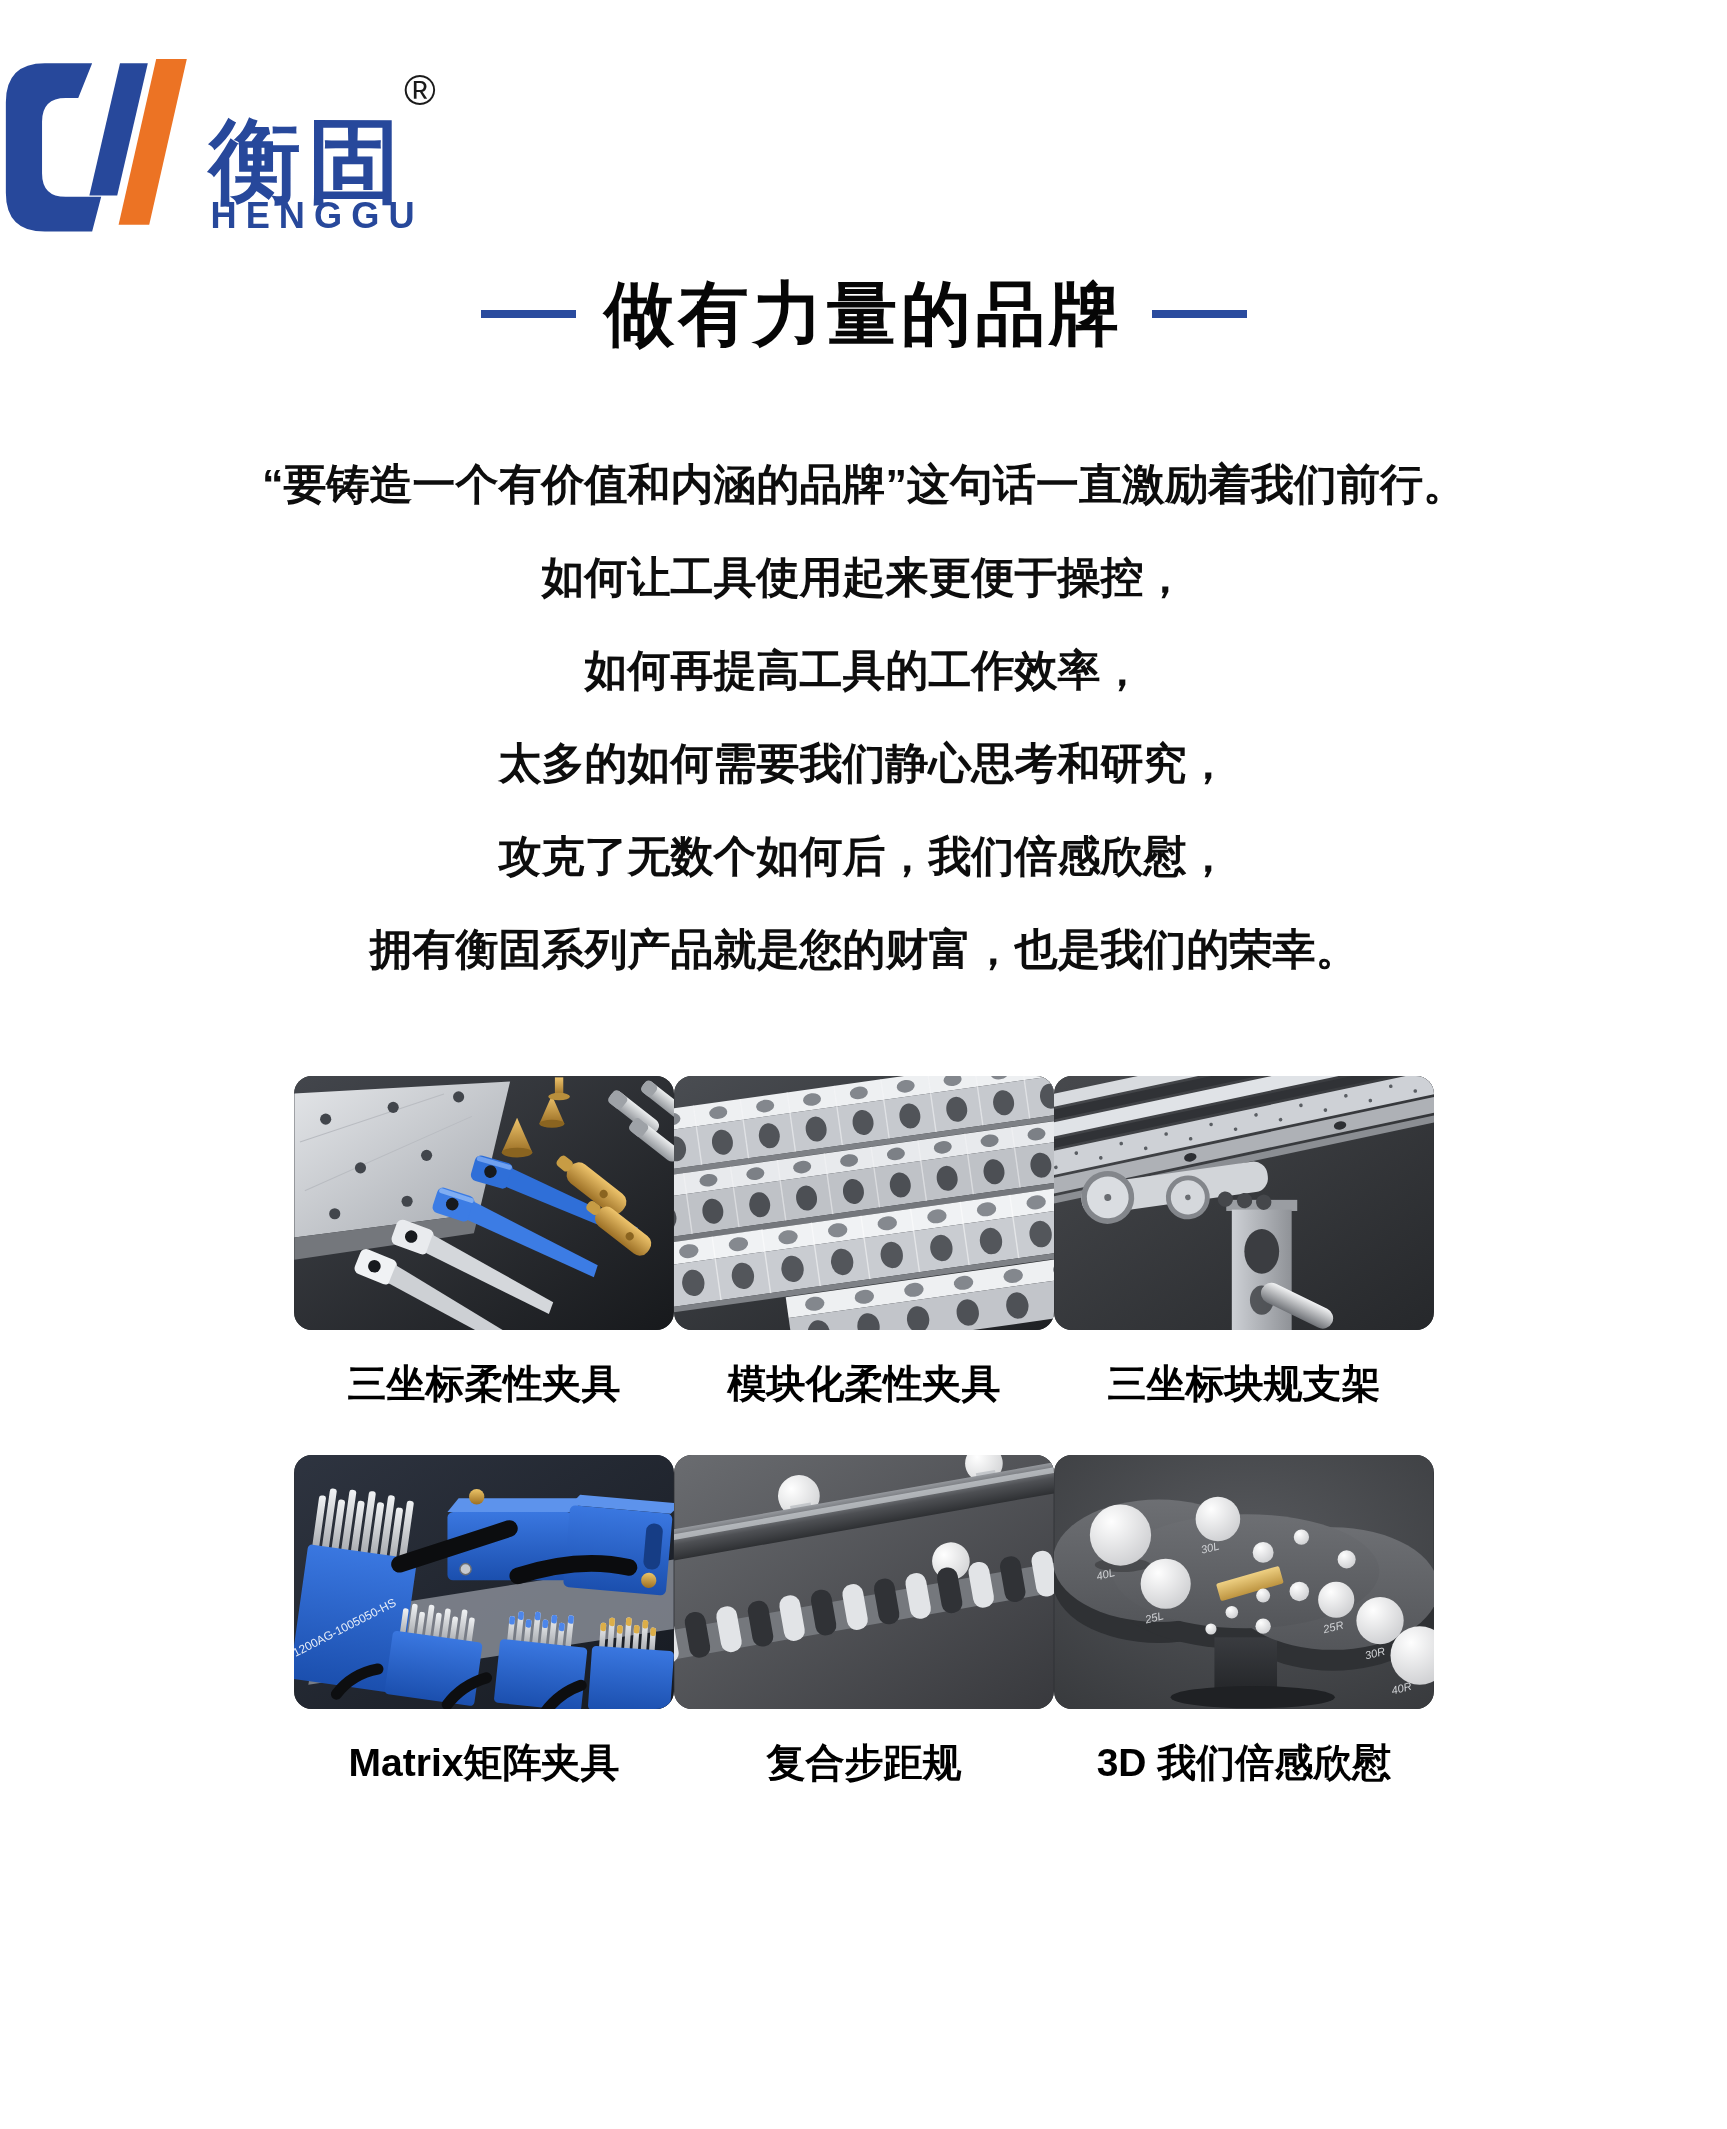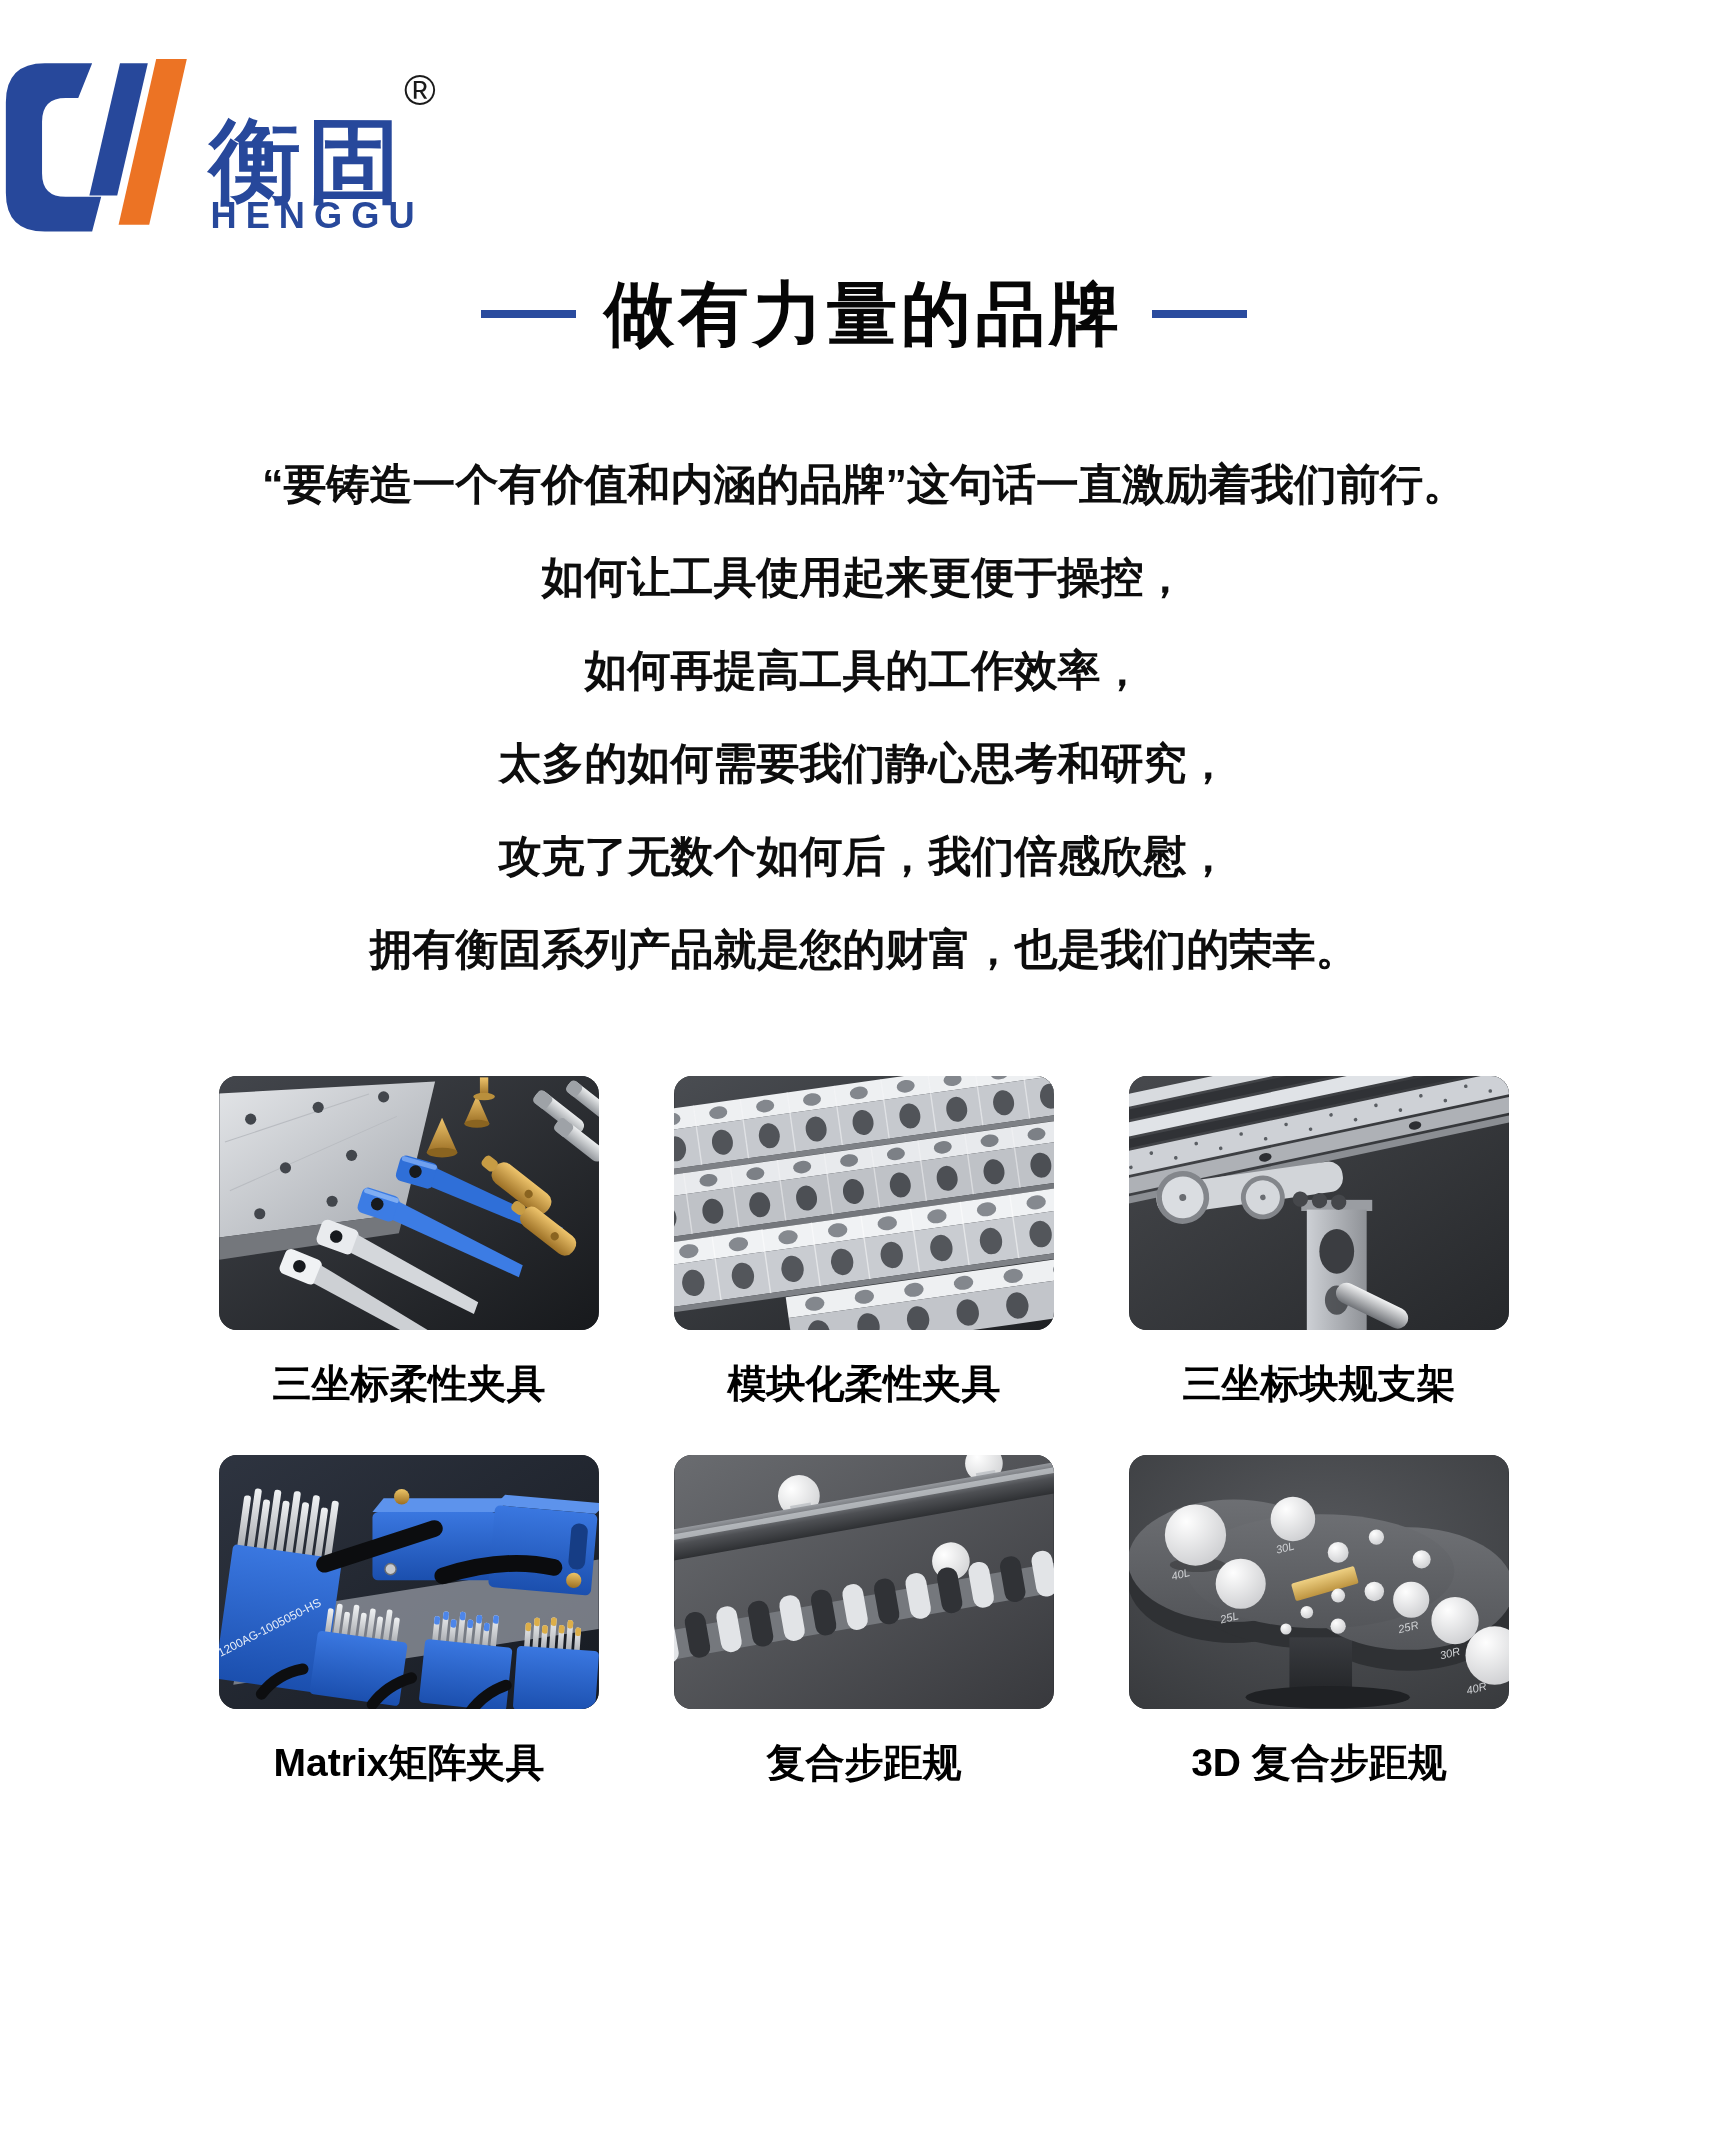--- a/index.html
+++ b/index.html
@@ -15,21 +15,21 @@
     margin:0;font-size:70px;line-height:84px;font-weight:900;
     color:#060606;letter-spacing:4.2px;white-space:nowrap;
   }
   .intro{margin-top:82px;}
   .intro p{
     margin:0;text-align:center;font-size:43px;line-height:93px;
     font-weight:700;color:#0d0d0d;white-space:nowrap;
   }
   .products{
     display:grid;grid-template-columns:repeat(3,380px);
-    column-gap:75px;justify-content:center;margin-top:80px;
+    justify-content:center;margin-top:80px;
   }
   .photo{
     width:380px;height:254px;border-radius:18px;overflow:hidden;
     background:#2b2d31;
   }
   .photo svg{display:block;width:100%;height:100%;}
   .caption{
     margin:31px 0 48px;text-align:center;font-size:39px;line-height:46px;
     font-weight:700;color:#000;white-space:nowrap;
   }
@@ -700,17 +700,17 @@
         <g font-size="16" fill="#cfd1d4" font-style="italic">
           <text x="62" y="180" transform="rotate(-14 62 180)">40L</text>
           <text x="212" y="142" transform="rotate(-14 212 142)">30L</text>
           <text x="132" y="242" transform="rotate(-14 132 242)">25L</text>
           <text x="388" y="256" transform="rotate(-14 388 256)">25R</text>
           <text x="448" y="294" transform="rotate(-14 448 294)">30R</text>
           <text x="486" y="344" transform="rotate(-14 486 344)">40R</text>
         </g>
       </svg>
     </div>
-    <div class="caption">3D 复合步距规</div>
+    <div class="caption">3D 我们倍感欣慰</div>
   </div>
 
 </div>
 
 
 </body></html>

